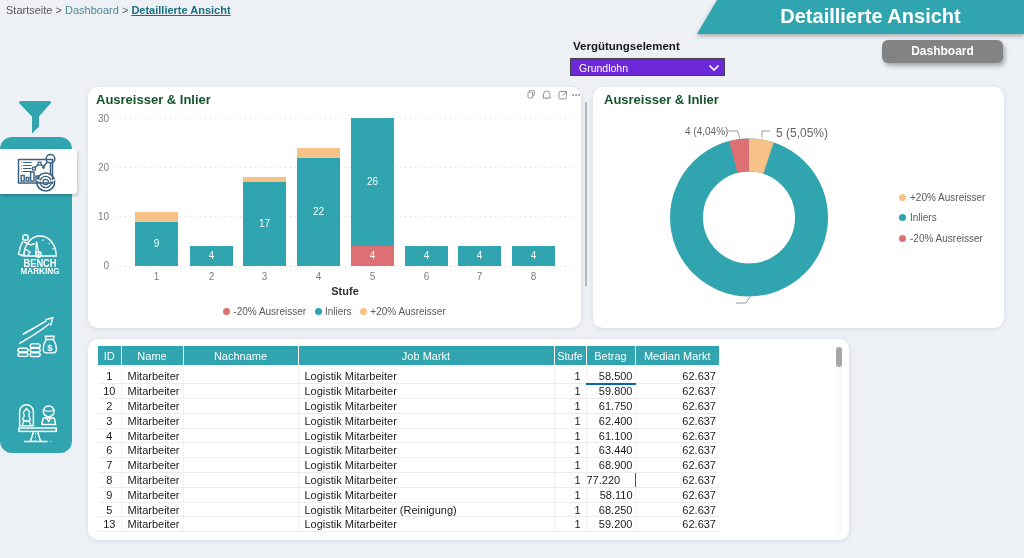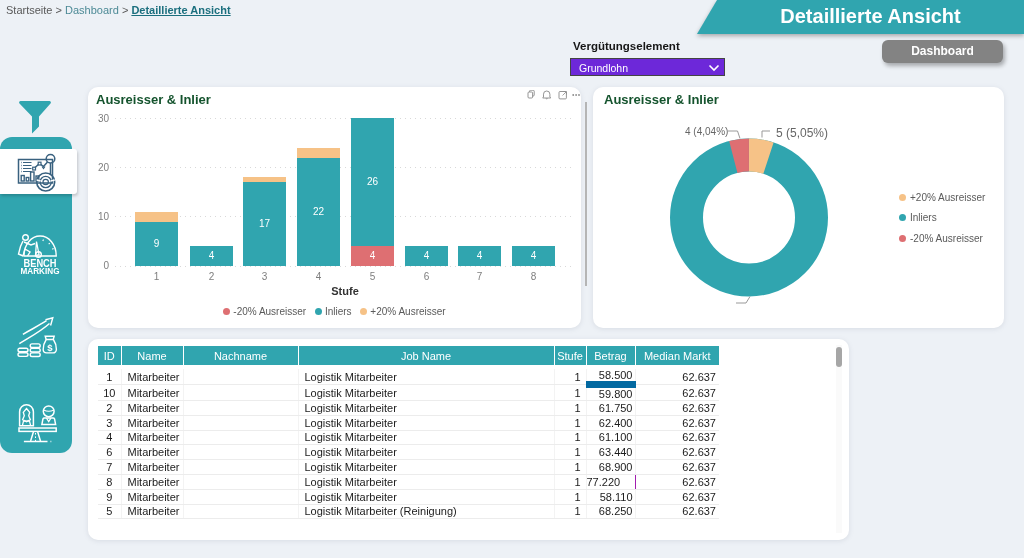--- a/index.html
+++ b/index.html
@@ -215,21 +215,21 @@
           <col style="width:256px">
           <col style="width:32px">
           <col style="width:49px">
           <col style="width:84px">
       </colgroup>
       <thead>
         <tr style="background:#30a5af; color:#fff; height:19px;">
           <th style="border-right:1px solid #fff; font-weight:normal;">ID</th>
           <th style="border-right:1px solid #fff; font-weight:normal;">Name</th>
           <th style="border-right:1px solid #fff; font-weight:normal;">Nachname</th>
-          <th style="border-right:1px solid #fff; font-weight:normal;">Job Name</th>
+          <th style="border-right:1px solid #fff; font-weight:normal;">Job Markt</th>
           <th style="border-right:1px solid #fff; font-weight:normal;">Stufe</th>
           <th style="border-right:1px solid #fff; font-weight:normal;">Betrag</th>
           <th style="font-weight:normal;">Median Markt</th>
         </tr>
       </thead>
       <tbody></tbody>
     </table>
     <div id="rows">
         <table style="border-collapse:collapse; table-layout:fixed; width:621px; font-size:11px; color:#1c1c1c; margin-top:4px;">
           <colgroup>
@@ -241,21 +241,21 @@
             <col style="width:49px">
             <col style="width:84px">
           </colgroup>
           <tbody>
             <tr style="height:14.8px;">
               <td style="text-align:center; border-bottom:1px solid #ececec; border-right:1px solid #f3f3f3;">1</td>
               <td style="padding-left:6px; border-bottom:1px solid #ececec; border-right:1px solid #f3f3f3;">Mitarbeiter</td>
               <td style="border-bottom:1px solid #ececec; border-right:1px solid #f3f3f3;"></td>
               <td style="padding-left:6px; border-bottom:1px solid #ececec; border-right:1px solid #f3f3f3;">Logistik Mitarbeiter</td>
               <td style="text-align:right; padding-right:5px; border-bottom:1px solid #ececec; border-right:1px solid #f3f3f3;">1</td>
-              <td style="text-align:right; padding-right:2px; border-bottom:7px solid #0369a1; border-right:1px solid #f3f3f3;">58.500</td>
+              <td style="text-align:right; padding-right:2px; border-bottom:2px solid #0369a1; border-right:1px solid #f3f3f3;">58.500</td>
               <td style="text-align:right; padding-right:3px; border-bottom:1px solid #ececec;">62.637</td>
             </tr>
             <tr style="height:14.8px;">
               <td style="text-align:center; border-bottom:1px solid #ececec; border-right:1px solid #f3f3f3;">10</td>
               <td style="padding-left:6px; border-bottom:1px solid #ececec; border-right:1px solid #f3f3f3;">Mitarbeiter</td>
               <td style="border-bottom:1px solid #ececec; border-right:1px solid #f3f3f3;"></td>
               <td style="padding-left:6px; border-bottom:1px solid #ececec; border-right:1px solid #f3f3f3;">Logistik Mitarbeiter</td>
               <td style="text-align:right; padding-right:5px; border-bottom:1px solid #ececec; border-right:1px solid #f3f3f3;">1</td>
               <td style="text-align:right; padding-right:2px; border-bottom:1px solid #ececec; border-right:1px solid #f3f3f3;">59.800</td>
               <td style="text-align:right; padding-right:3px; border-bottom:1px solid #ececec;">62.637</td>
@@ -323,20 +323,29 @@
               <td style="text-align:right; padding-right:2px; border-bottom:1px solid #ececec; border-right:1px solid #f3f3f3;">58.110</td>
               <td style="text-align:right; padding-right:3px; border-bottom:1px solid #ececec;">62.637</td>
             </tr>
             <tr style="height:14.8px;">
               <td style="text-align:center; border-bottom:1px solid #ececec; border-right:1px solid #f3f3f3;">5</td>
               <td style="padding-left:6px; border-bottom:1px solid #ececec; border-right:1px solid #f3f3f3;">Mitarbeiter</td>
               <td style="border-bottom:1px solid #ececec; border-right:1px solid #f3f3f3;"></td>
               <td style="padding-left:6px; border-bottom:1px solid #ececec; border-right:1px solid #f3f3f3;">Logistik Mitarbeiter (Reinigung)</td>
               <td style="text-align:right; padding-right:5px; border-bottom:1px solid #ececec; border-right:1px solid #f3f3f3;">1</td>
               <td style="text-align:right; padding-right:2px; border-bottom:1px solid #ececec; border-right:1px solid #f3f3f3;">68.250</td>
+              <td style="text-align:right; padding-right:3px; border-bottom:1px solid #ececec;">62.637</td>
+            </tr>
+            <tr style="height:14.8px;">
+              <td style="text-align:center; border-bottom:1px solid #ececec; border-right:1px solid #f3f3f3;">13</td>
+              <td style="padding-left:6px; border-bottom:1px solid #ececec; border-right:1px solid #f3f3f3;">Mitarbeiter</td>
+              <td style="border-bottom:1px solid #ececec; border-right:1px solid #f3f3f3;"></td>
+              <td style="padding-left:6px; border-bottom:1px solid #ececec; border-right:1px solid #f3f3f3;">Logistik Mitarbeiter</td>
+              <td style="text-align:right; padding-right:5px; border-bottom:1px solid #ececec; border-right:1px solid #f3f3f3;">1</td>
+              <td style="text-align:right; padding-right:2px; border-bottom:1px solid #ececec; border-right:1px solid #f3f3f3;">59.200</td>
               <td style="text-align:right; padding-right:3px; border-bottom:1px solid #ececec;">62.637</td>
             </tr>
           </tbody>
         </table>
       </div>
   </div>
 
   <div style="position:absolute; right:7px; top:6px; width:6px; height:188px; background:#fafafa;"></div>
   <div style="position:absolute; right:7px; top:8px; width:6px; height:20px; background:#a6a6a6; border-radius:3px;"></div>
 </div>

